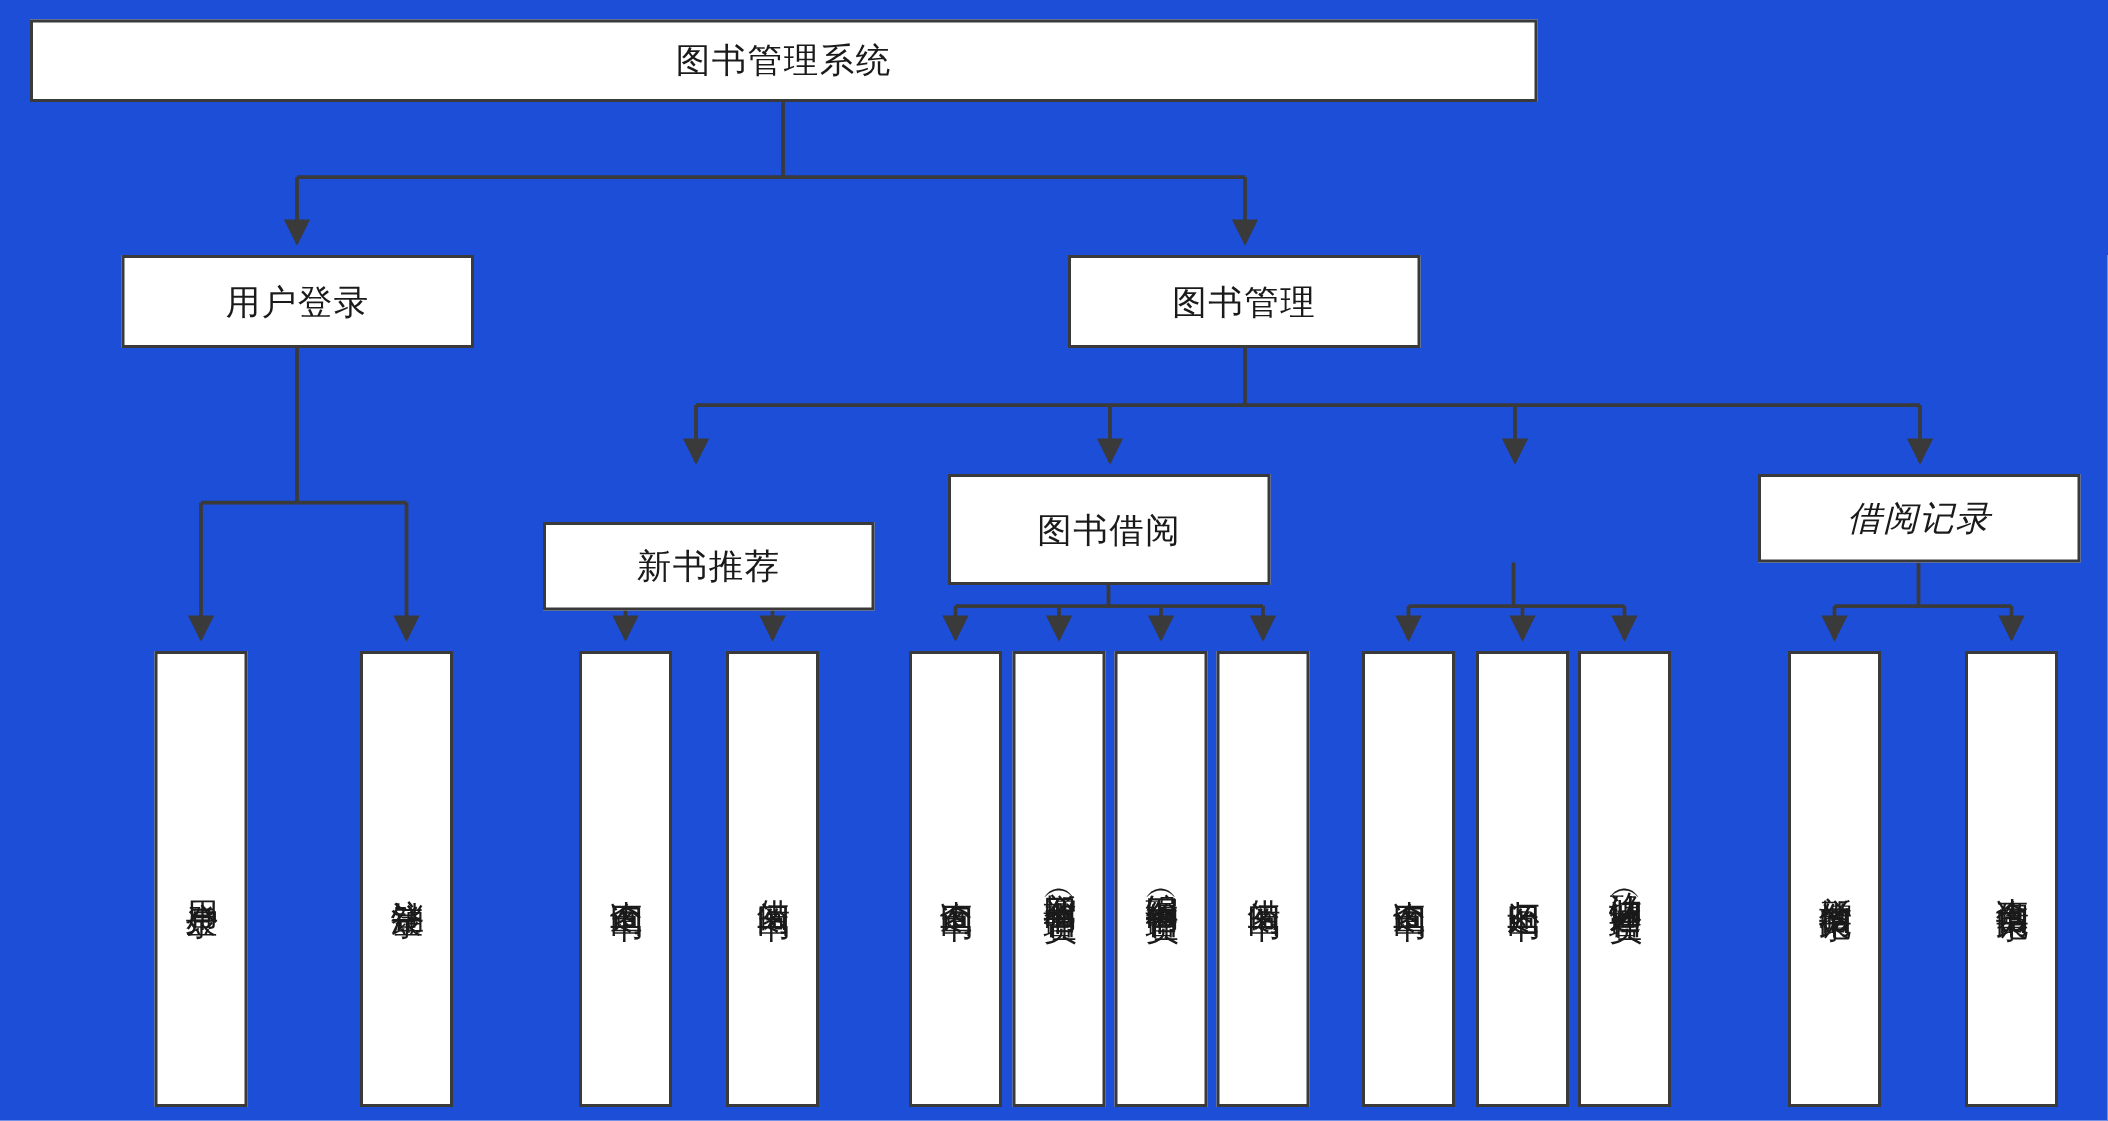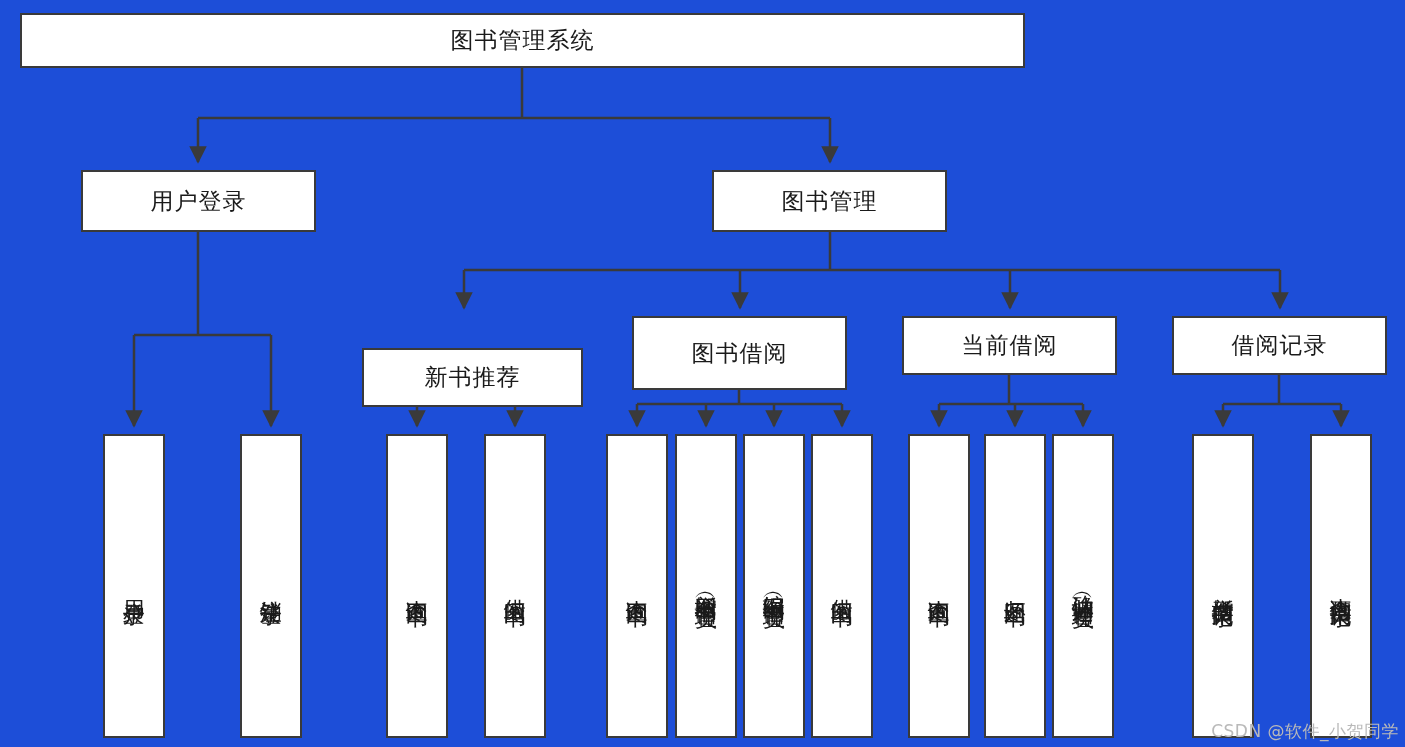--- a/index.html
+++ b/index.html
@@ -129,24 +129,21 @@
   <div class="node horizontal" style="left:712px; top:170px; width:235px; height:62px;font-family:Liberation Mono, monospace;">
     <span>图书管理</span>
   </div>
 
   <div class="node horizontal" style="left:362px; top:316px; width:221px; height:59px;margin-top:32px;">
     <span>新书推荐</span>
   </div>
   <div class="node horizontal" style="left:632px; top:316px; width:215px; height:74px;">
     <span>图书借阅</span>
   </div>
-  <div class="node horizontal" style="left:902px; top:316px; width:215px; height:59px;">
-    <span>当前借阅</span>
-  </div>
-  <div class="node horizontal" style="left:1172px; top:316px; width:215px; height:59px;">
+  <div class="node horizontal" style="left:1172px; top:316px; width:215px; height:59px;font-style:italic;">
     <span>借阅记录</span>
   </div>
 
   <div class="node leaf" style="left:103px; top:434px; width:62px; height:304px;">
     <span class="leaf-text">用户登录</span>
   </div>
   <div class="node leaf" style="left:240px; top:434px; width:62px; height:304px;">
     <span class="leaf-text">注销登录</span>
   </div>
   <div class="node leaf" style="left:386px; top:434px; width:62px; height:304px;">
@@ -176,15 +173,14 @@
   <div class="node leaf" style="left:1052px; top:434px; width:62px; height:304px;">
     <span class="leaf-text">确认归还（管理员）</span>
   </div>
   <div class="node leaf" style="left:1192px; top:434px; width:62px; height:304px;">
     <span class="leaf-text">新增借阅记录</span>
   </div>
   <div class="node leaf" style="left:1310px; top:434px; width:62px; height:304px;">
     <span class="leaf-text">查询借阅记录</span>
   </div>
 
-  <div class="watermark">CSDN @软件_小贺同学</div>
 
 </div>
 
 </body></html>

